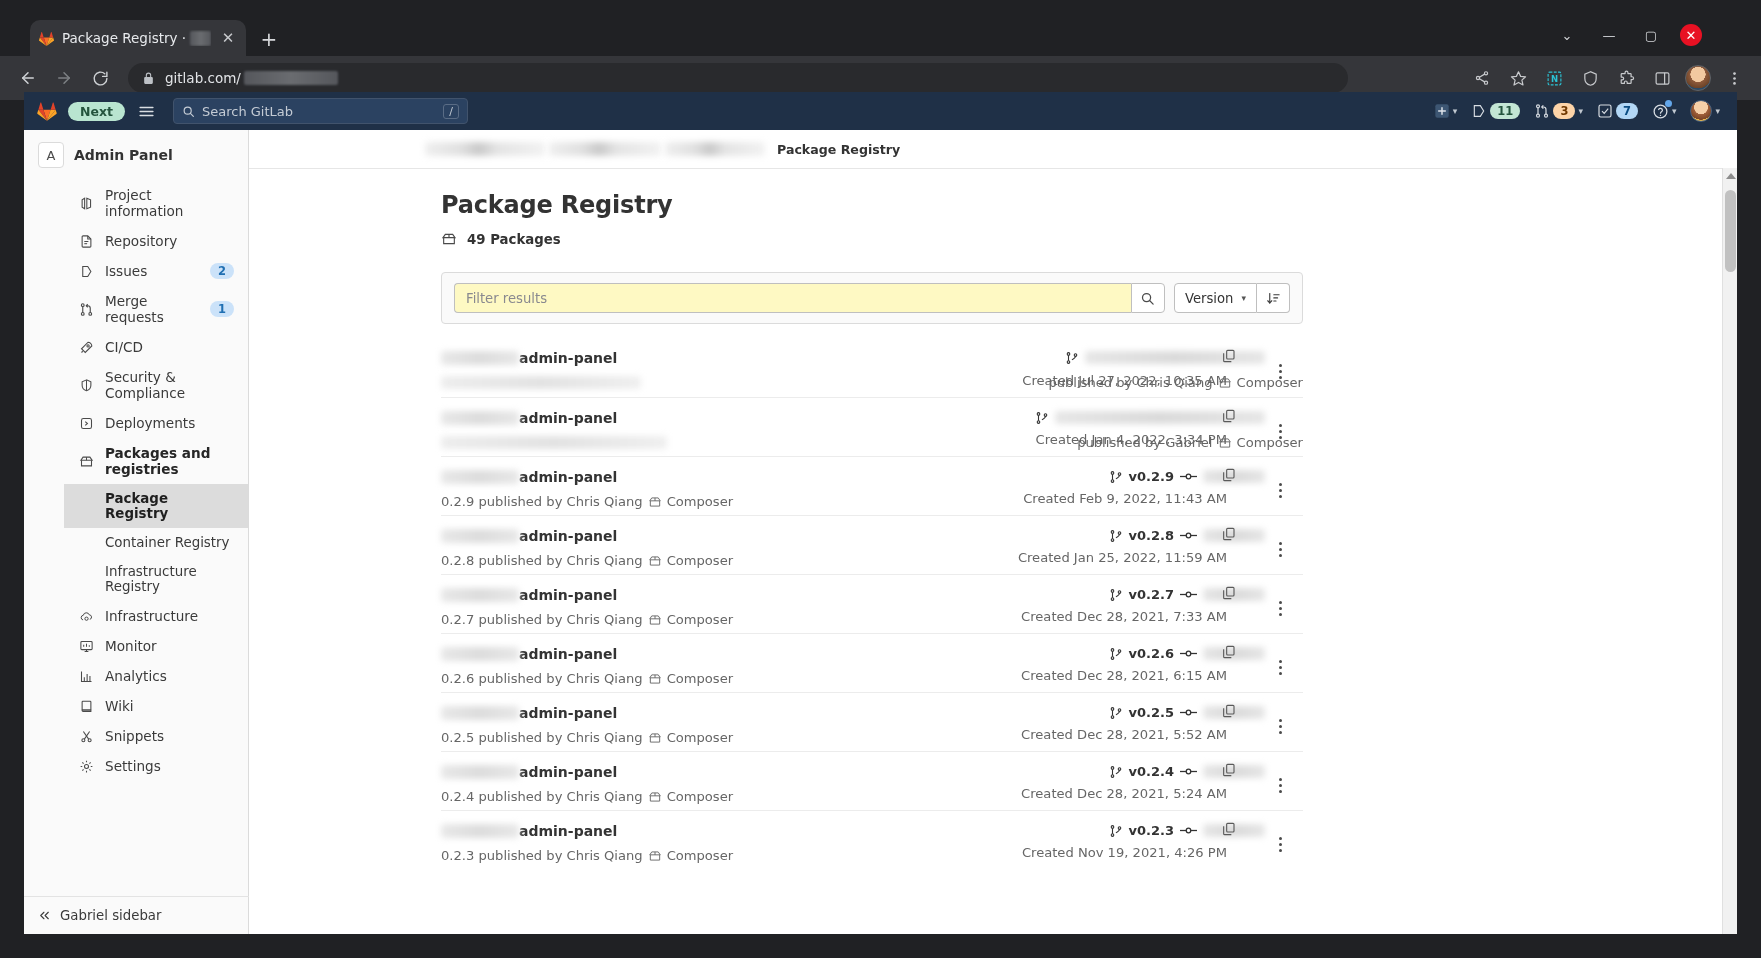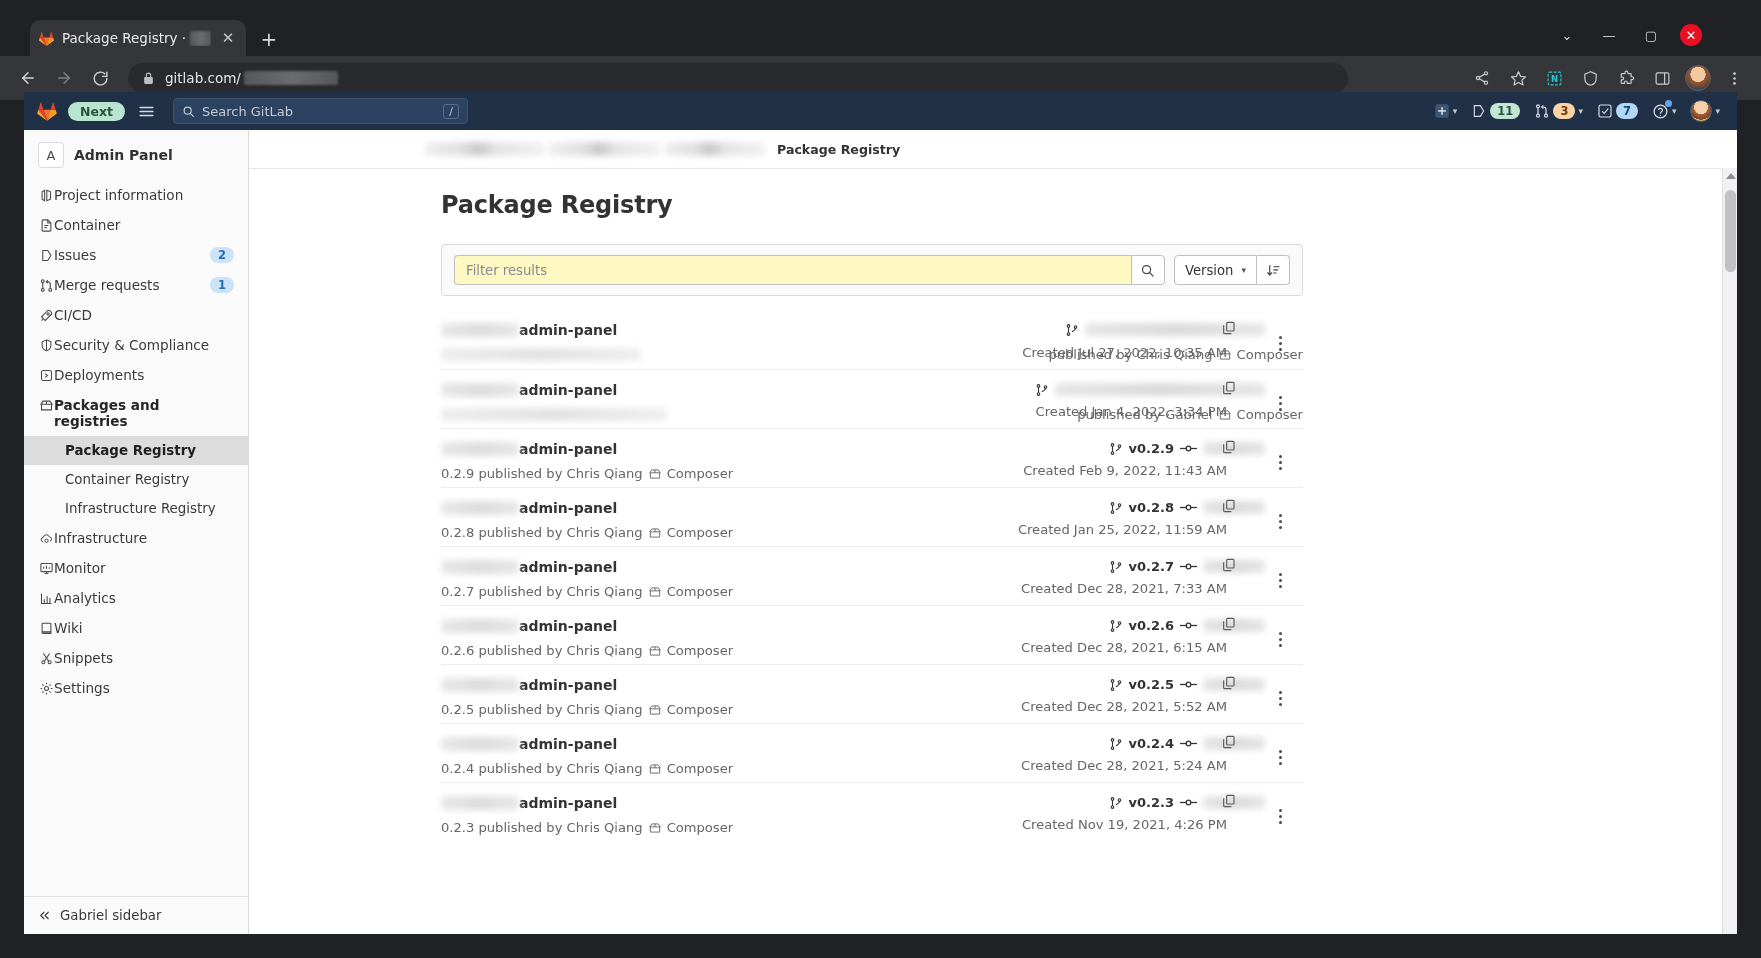--- a/index.html
+++ b/index.html
@@ -67,21 +67,21 @@
   .chev { font-size: 9px; color: #c2c9d1; }
   .avatar-nav { width: 22px; height: 22px; border-radius: 50%; background: radial-gradient(circle at 50% 32%, #f5d0a8 40%, #a0603a 41%, #7a4526 72%, #e9b84d 73%); border: 1px solid #48617e; }
 
   #gl-body { display: flex; height: 804px; }
 
   #sidebar { width: 225px; background: #fafafa; border-right: 1px solid #dbdbdb; position: relative; flex: none; }
   .proj-head { display: flex; align-items: center; gap: 10px; padding: 12px 14px 10px 14px; }
   .proj-avatar { width: 26px; height: 26px; border: 1px solid #dbdbdb; border-radius: 4px; display: flex; align-items: center; justify-content: center; font-size: 13px; color: #4c4c4c; background: #fff; }
   .proj-name { font-size: 14px; font-weight: 700; color: #333; }
   .nav-list { padding-top: 2px; }
-  .nav-row { display: flex; padding: 7px 14px; font-size: 13.6px; color: #3a3a3a; position: relative; }
+  .nav-row { display: flex; align-items: center; gap: 11px; padding: 7px 14px; font-size: 13.6px; color: #3a3a3a; position: relative; margin-left: 40px; }
   .nav-row .ico { width: 16px; height: 16px; flex: none; display: flex; align-items: center; justify-content: center; color: #4a4a4a; }
   .nav-row.bold { font-weight: 700; color: #262626; }
   .nav-badge { margin-left: auto; background: #cbe2f9; color: #1f6fb2; font-size: 11.5px; font-weight: 600; border-radius: 9px; padding: 1px 8px; }
   .sub-row { padding: 7px 14px 7px 41px; font-size: 13.4px; color: #3a3a3a; }
   .sub-row.active { background: #dcdcdc; font-weight: 700; color: #1f1f1f; }
   #collapse { position: absolute; left: 0; bottom: 0; width: 225px; border-top: 1px solid #e3e3e3; padding: 11px 14px; font-size: 13.3px; color: #3a3a3a; display: flex; align-items: center; gap: 9px; }
 
   #content { flex: 1; position: relative; background: #fff; overflow: hidden; }
   #breadcrumb { height: 39px; border-bottom: 1px solid #e6e6e6; display: flex; align-items: center; padding: 0 24px; }
   .bc-inner { display: flex; align-items: center; gap: 0px; margin-left: 152px; font-size: 12.6px; font-weight: 700; color: #333; }
@@ -344,21 +344,21 @@
           </div>
           <div class="nav-row">
             <span class="ico">
                 <svg width="15" height="15" viewBox="0 0 24 24" fill="none" stroke="currentColor" stroke-width="1.7">
                   <path d="M14 3H6.5A1.5 1.5 0 0 0 5 4.5v15A1.5 1.5 0 0 0 6.5 21h11a1.5 1.5 0 0 0 1.5-1.5V8z"></path>
                   <polyline points="14 3 14 8 19 8"></polyline>
                   <line x1="8.5" y1="12" x2="15" y2="12"></line>
                   <line x1="8.5" y1="15.5" x2="13" y2="15.5"></line>
                 </svg>
               </span>
-            <span>Container</span>
+            <span>Repository</span>
           </div>
           <div class="nav-row">
             <span class="ico">
                 <svg width="15" height="15" viewBox="0 0 24 24" fill="none" stroke="currentColor" stroke-width="1.7">
                   <path d="M6 4h8l5 8-5 8H6z"></path>
                 </svg>
               </span>
             <span>Issues</span>
             <span class="nav-badge">2</span>
           </div>
@@ -506,20 +506,30 @@
             <span class="blur-bc" style="width:120px;height:14px;"></span>
             <span class="blur-bc" style="width:112px;height:14px;margin-left:4px;"></span>
             <span class="blur-bc" style="width:100px;height:14px;margin-left:4px;"></span>
             <span style="margin-left:12px;">Package Registry</span>
           </div>
         </div>
 
         <div id="page-wrap">
           <div class="inner">
             <h1 class="title">Package Registry</h1>
+            <div class="subcount">
+              <span>
+                <svg width="16" height="16" viewBox="0 0 24 24" fill="none" stroke="#4a4a4a" stroke-width="1.7">
+                    <path d="M4 10v9h16v-9"></path>
+                    <path d="M3 10 6.5 5h11L21 10z"></path>
+                    <line x1="12" y1="5" x2="12" y2="10"></line>
+                  </svg>
+              </span>
+              <span>49 Packages</span>
+            </div>
 
             <div class="filter-bar">
               <div class="search-group">
                 <div class="search-input">Filter results</div>
                 <div class="search-btn">
                   <svg width="15" height="15" viewBox="0 0 24 24" fill="none" stroke="currentColor" stroke-width="2">
                       <circle cx="10.5" cy="10.5" r="6.5"></circle>
                       <line x1="15.3" y1="15.3" x2="21" y2="21" stroke-linecap="round"></line>
                     </svg>
                 </div>

